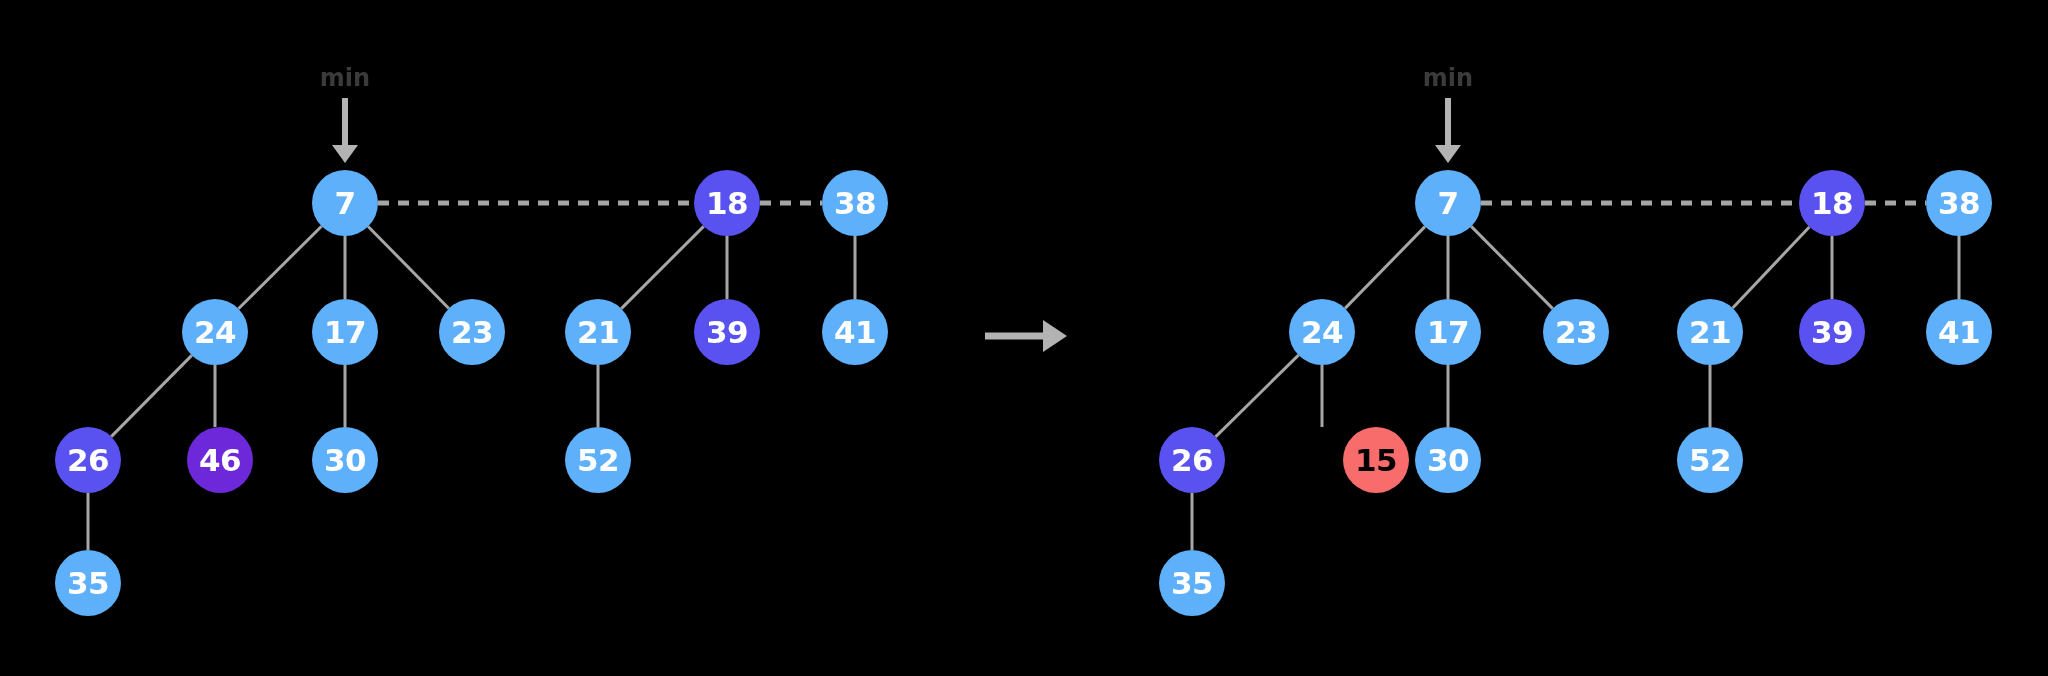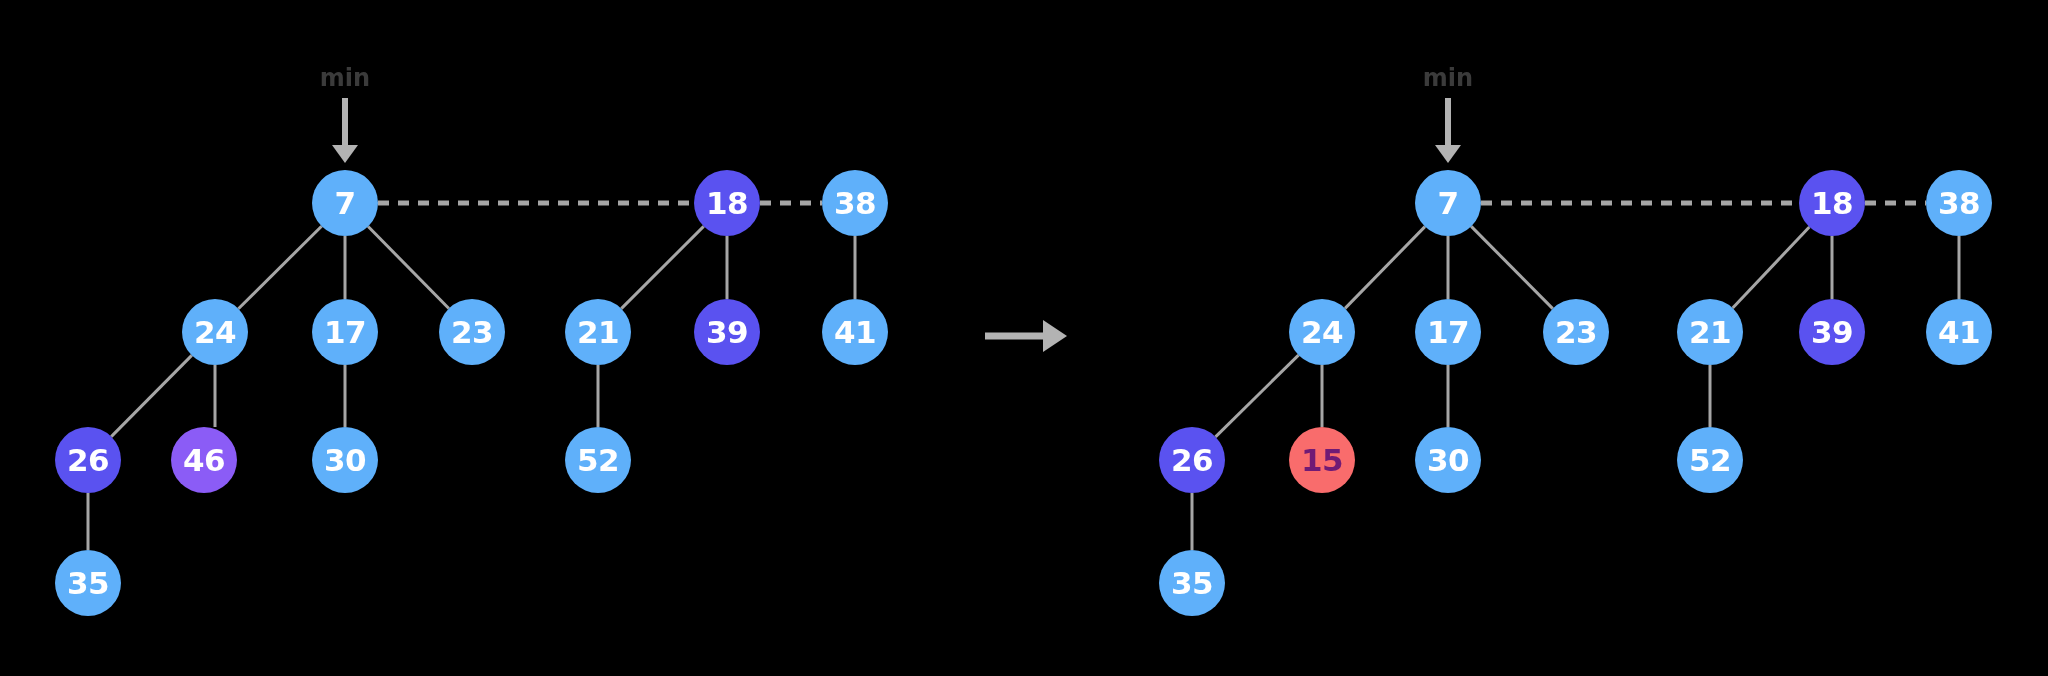--- a/index.html
+++ b/index.html
@@ -57,33 +57,33 @@
       <div class="node" style="left: 312px; top: 170px; background: rgb(95, 176, 250); color: rgb(255, 255, 255);">7</div>
       <div class="node" style="left: 694px; top: 170px; background: rgb(90, 82, 240); color: rgb(255, 255, 255);">18</div>
       <div class="node" style="left: 822px; top: 170px; background: rgb(95, 176, 250); color: rgb(255, 255, 255);">38</div>
       <div class="node" style="left: 182px; top: 299px; background: rgb(95, 176, 250); color: rgb(255, 255, 255);">24</div>
       <div class="node" style="left: 312px; top: 299px; background: rgb(95, 176, 250); color: rgb(255, 255, 255);">17</div>
       <div class="node" style="left: 439px; top: 299px; background: rgb(95, 176, 250); color: rgb(255, 255, 255);">23</div>
       <div class="node" style="left: 565px; top: 299px; background: rgb(95, 176, 250); color: rgb(255, 255, 255);">21</div>
       <div class="node" style="left: 694px; top: 299px; background: rgb(90, 82, 240); color: rgb(255, 255, 255);">39</div>
       <div class="node" style="left: 822px; top: 299px; background: rgb(95, 176, 250); color: rgb(255, 255, 255);">41</div>
       <div class="node" style="left: 55px; top: 427px; background: rgb(90, 82, 240); color: rgb(255, 255, 255);">26</div>
-      <div class="node" style="left: 171px; top: 427px; background: #8b5cf6; color: rgb(255, 255, 255);">46</div>
+      <div class="node" style="left: 187px; top: 427px; background: #6d28d9; color: rgb(255, 255, 255);">46</div>
       <div class="node" style="left: 312px; top: 427px; background: rgb(95, 176, 250); color: rgb(255, 255, 255);">30</div>
       <div class="node" style="left: 565px; top: 427px; background: rgb(95, 176, 250); color: rgb(255, 255, 255);">52</div>
       <div class="node" style="left: 55px; top: 550px; background: rgb(95, 176, 250); color: rgb(255, 255, 255);">35</div>
       <div class="minlabel" style="left: 1448px; top: 78px; color: rgb(59, 59, 59);">min</div>
       <div class="node" style="left: 1415px; top: 170px; background: rgb(95, 176, 250); color: rgb(255, 255, 255);">7</div>
       <div class="node" style="left: 1799px; top: 170px; background: rgb(90, 82, 240); color: rgb(255, 255, 255);">18</div>
       <div class="node" style="left: 1926px; top: 170px; background: rgb(95, 176, 250); color: rgb(255, 255, 255);">38</div>
       <div class="node" style="left: 1289px; top: 299px; background: rgb(95, 176, 250); color: rgb(255, 255, 255);">24</div>
       <div class="node" style="left: 1415px; top: 299px; background: rgb(95, 176, 250); color: rgb(255, 255, 255);">17</div>
       <div class="node" style="left: 1543px; top: 299px; background: rgb(95, 176, 250); color: rgb(255, 255, 255);">23</div>
       <div class="node" style="left: 1677px; top: 299px; background: rgb(95, 176, 250); color: rgb(255, 255, 255);">21</div>
       <div class="node" style="left: 1799px; top: 299px; background: rgb(90, 82, 240); color: rgb(255, 255, 255);">39</div>
       <div class="node" style="left: 1926px; top: 299px; background: rgb(95, 176, 250); color: rgb(255, 255, 255);">41</div>
       <div class="node" style="left: 1159px; top: 427px; background: rgb(90, 82, 240); color: rgb(255, 255, 255);">26</div>
-      <div class="node" style="left: 1289px; top: 427px; background: rgb(249, 108, 108); color: #701a75;">15</div>
+      <div class="node" style="left: 1343px; top: 427px; background: rgb(249, 108, 108); color: #000000;">15</div>
       <div class="node" style="left: 1415px; top: 427px; background: rgb(95, 176, 250); color: rgb(255, 255, 255);">30</div>
       <div class="node" style="left: 1677px; top: 427px; background: rgb(95, 176, 250); color: rgb(255, 255, 255);">52</div>
       <div class="node" style="left: 1159px; top: 550px; background: rgb(95, 176, 250); color: rgb(255, 255, 255);">35</div>
     </div>
 </div>
 
 </body></html>

